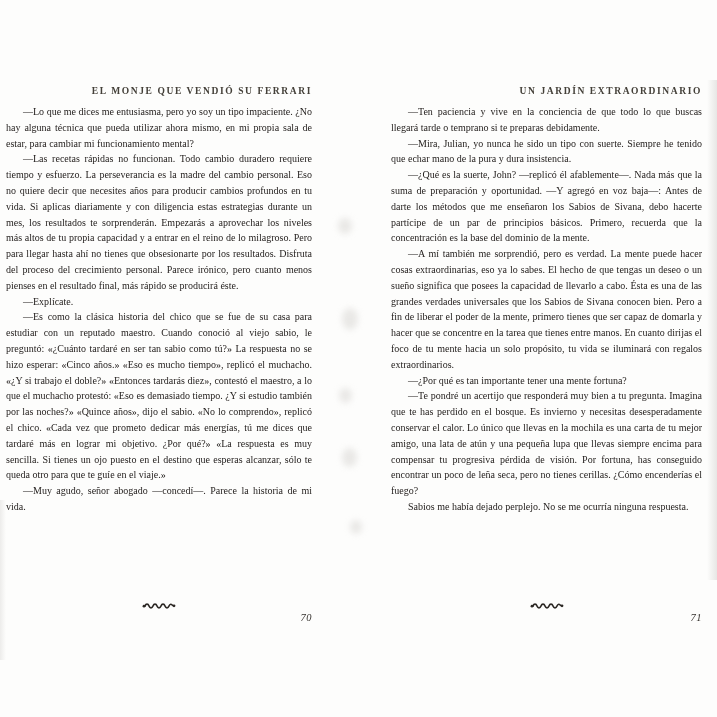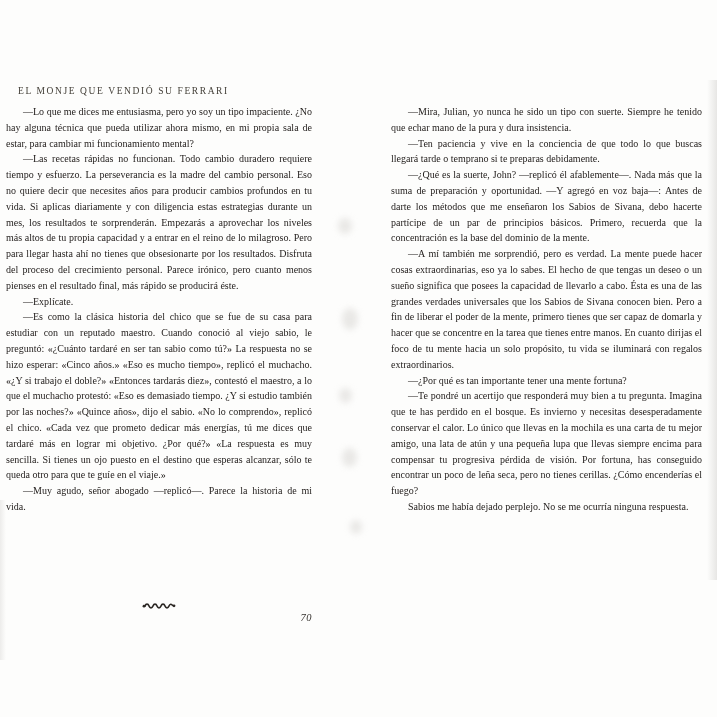--- a/index.html
+++ b/index.html
@@ -22,27 +22,28 @@
     position: absolute;
     top: 0;
     bottom: 0;
   }
   .page.left  { left: 6px;   width: 306px; }
   .page.right { left: 391px; width: 311px; }
 
   .running-header {
     position: absolute;
     top: 86px;
-    left: 12px;
+    left: 6px;
     right: 0;
-    text-align: left;
+    text-align: right;
     font-size: 9.5px;
     letter-spacing: 1.6px;
     color: #444039;
     white-space: nowrap;
+    font-weight: bold;
   }
 
   .body-text {
     position: absolute;
     top: 104px;
     left: 0;
     right: 0;
     color: #262220;
     font-size: 10px;
     line-height: 15.8px;
@@ -112,40 +113,49 @@
   <div class="edge-shade-left"></div>
 
   <section class="page left">
     <div class="running-header">EL MONJE QUE VENDIÓ SU FERRARI</div>
 
     <div class="body-text">
       <p>—Lo que me dices me entusiasma, pero yo soy un tipo impaciente. ¿No hay alguna técnica que pueda utilizar ahora mismo, en mi propia sala de estar, para cambiar mi funcionamiento mental?</p>
       <p>—Las recetas rápidas no funcionan. Todo cambio duradero requiere tiempo y esfuerzo. La perseverancia es la madre del cambio personal. Eso no quiere decir que necesites años para producir cambios profundos en tu vida. Si aplicas diariamente y con diligencia estas estrategias durante un mes, los resultados te sorprenderán. Empezarás a aprovechar los niveles más altos de tu propia capacidad y a entrar en el reino de lo milagroso. Pero para llegar hasta ahí no tienes que obsesionarte por los resultados. Disfruta del proceso del crecimiento personal. Parece irónico, pero cuanto menos pienses en el resultado final, más rápido se producirá éste.</p>
       <p>—Explícate.</p>
       <p>—Es como la clásica historia del chico que se fue de su casa para estudiar con un reputado maestro. Cuando conoció al viejo sabio, le preguntó: «¿Cuánto tardaré en ser tan sabio como tú?» La respuesta no se hizo esperar: «Cinco años.» «Eso es mucho tiempo», replicó el muchacho. «¿Y si trabajo el doble?» «Entonces tardarás diez», contestó el maestro, a lo que el muchacho protestó: «Eso es demasiado tiempo. ¿Y si estudio también por las noches?» «Quince años», dijo el sabio. «No lo comprendo», replicó el chico. «Cada vez que prometo dedicar más energías, tú me dices que tardaré más en lograr mi objetivo. ¿Por qué?» «La respuesta es muy sencilla. Si tienes un ojo puesto en el destino que esperas alcanzar, sólo te queda otro para que te guíe en el viaje.»</p>
-      <p>—Muy agudo, señor abogado —replicó—. Parece la historia de mi vida.</p>
+      <p>—Muy agudo, señor abogado —concedí—. Parece la historia de mi vida.</p>
     </div>
 
     <div class="page-footer">
       <svg class="ornament" width="34" height="8" viewBox="0 0 34 8" aria-hidden="true">
         <path d="M3,4 C4,1.6 6,1.6 7,4 C8,6.4 10,6.4 11,4 C12,1.6 14,1.6 15,4 C16,6.4 18,6.4 19,4 C20,1.6 22,1.6 23,4 C24,6.4 26,6.4 27,4 C28,1.8 29.5,1.8 30.5,3.4" stroke="#2c2824" stroke-width="1.7" fill="none" stroke-linecap="round"></path>
         <circle cx="2" cy="4.2" r="1.4" fill="#2c2824"></circle>
         <circle cx="32" cy="3.8" r="1.4" fill="#2c2824"></circle>
       </svg>
       <div class="page-number">70</div>
     </div>
   </section>
 
   <section class="page right">
+    <div class="running-header">UN JARDÍN EXTRAORDINARIO</div>
 
     <div class="body-text">
+      <p>—Ten paciencia y vive en la conciencia de que todo lo que buscas llegará tarde o temprano si te preparas debidamente.</p>
       <p>—Mira, Julian, yo nunca he sido un tipo con suerte. Siempre he tenido que echar mano de la pura y dura insistencia.</p>
-      <p>—Ten paciencia y vive en la conciencia de que todo lo que buscas llegará tarde o temprano si te preparas debidamente.</p>
       <p>—¿Qué es la suerte, John? —replicó él afablemente—. Nada más que la suma de preparación y oportunidad. —Y agregó en voz baja—: Antes de darte los métodos que me enseñaron los Sabios de Sivana, debo hacerte partícipe de un par de principios básicos. Primero, recuerda que la concentración es la base del dominio de la mente.</p>
       <p>—A mí también me sorprendió, pero es verdad. La mente puede hacer cosas extraordinarias, eso ya lo sabes. El hecho de que tengas un deseo o un sueño significa que posees la capacidad de llevarlo a cabo. Ésta es una de las grandes verdades universales que los Sabios de Sivana conocen bien. Pero a fin de liberar el poder de la mente, primero tienes que ser capaz de domarla y hacer que se concentre en la tarea que tienes entre manos. En cuanto dirijas el foco de tu mente hacia un solo propósito, tu vida se iluminará con regalos extraordinarios.</p>
       <p>—¿Por qué es tan importante tener una mente fortuna?</p>
       <p>—Te pondré un acertijo que responderá muy bien a tu pregunta. Imagina que te has perdido en el bosque. Es invierno y necesitas desesperadamente conservar el calor. Lo único que llevas en la mochila es una carta de tu mejor amigo, una lata de atún y una pequeña lupa que llevas siempre encima para compensar tu progresiva pérdida de visión. Por fortuna, has conseguido encontrar un poco de leña seca, pero no tienes cerillas. ¿Cómo encenderías el fuego?</p>
       <p>Sabios me había dejado perplejo. No se me ocurría ninguna respuesta.</p>
     </div>
 
+    <div class="page-footer">
+      <svg class="ornament" width="34" height="8" viewBox="0 0 34 8" aria-hidden="true">
+        <path d="M3,4 C4,1.6 6,1.6 7,4 C8,6.4 10,6.4 11,4 C12,1.6 14,1.6 15,4 C16,6.4 18,6.4 19,4 C20,1.6 22,1.6 23,4 C24,6.4 26,6.4 27,4 C28,1.8 29.5,1.8 30.5,3.4" stroke="#2c2824" stroke-width="1.7" fill="none" stroke-linecap="round"></path>
+        <circle cx="2" cy="4.2" r="1.4" fill="#2c2824"></circle>
+        <circle cx="32" cy="3.8" r="1.4" fill="#2c2824"></circle>
+      </svg>
+      <div class="page-number">71</div>
+    </div>
   </section>
 
 </div>
 
 </body></html>

